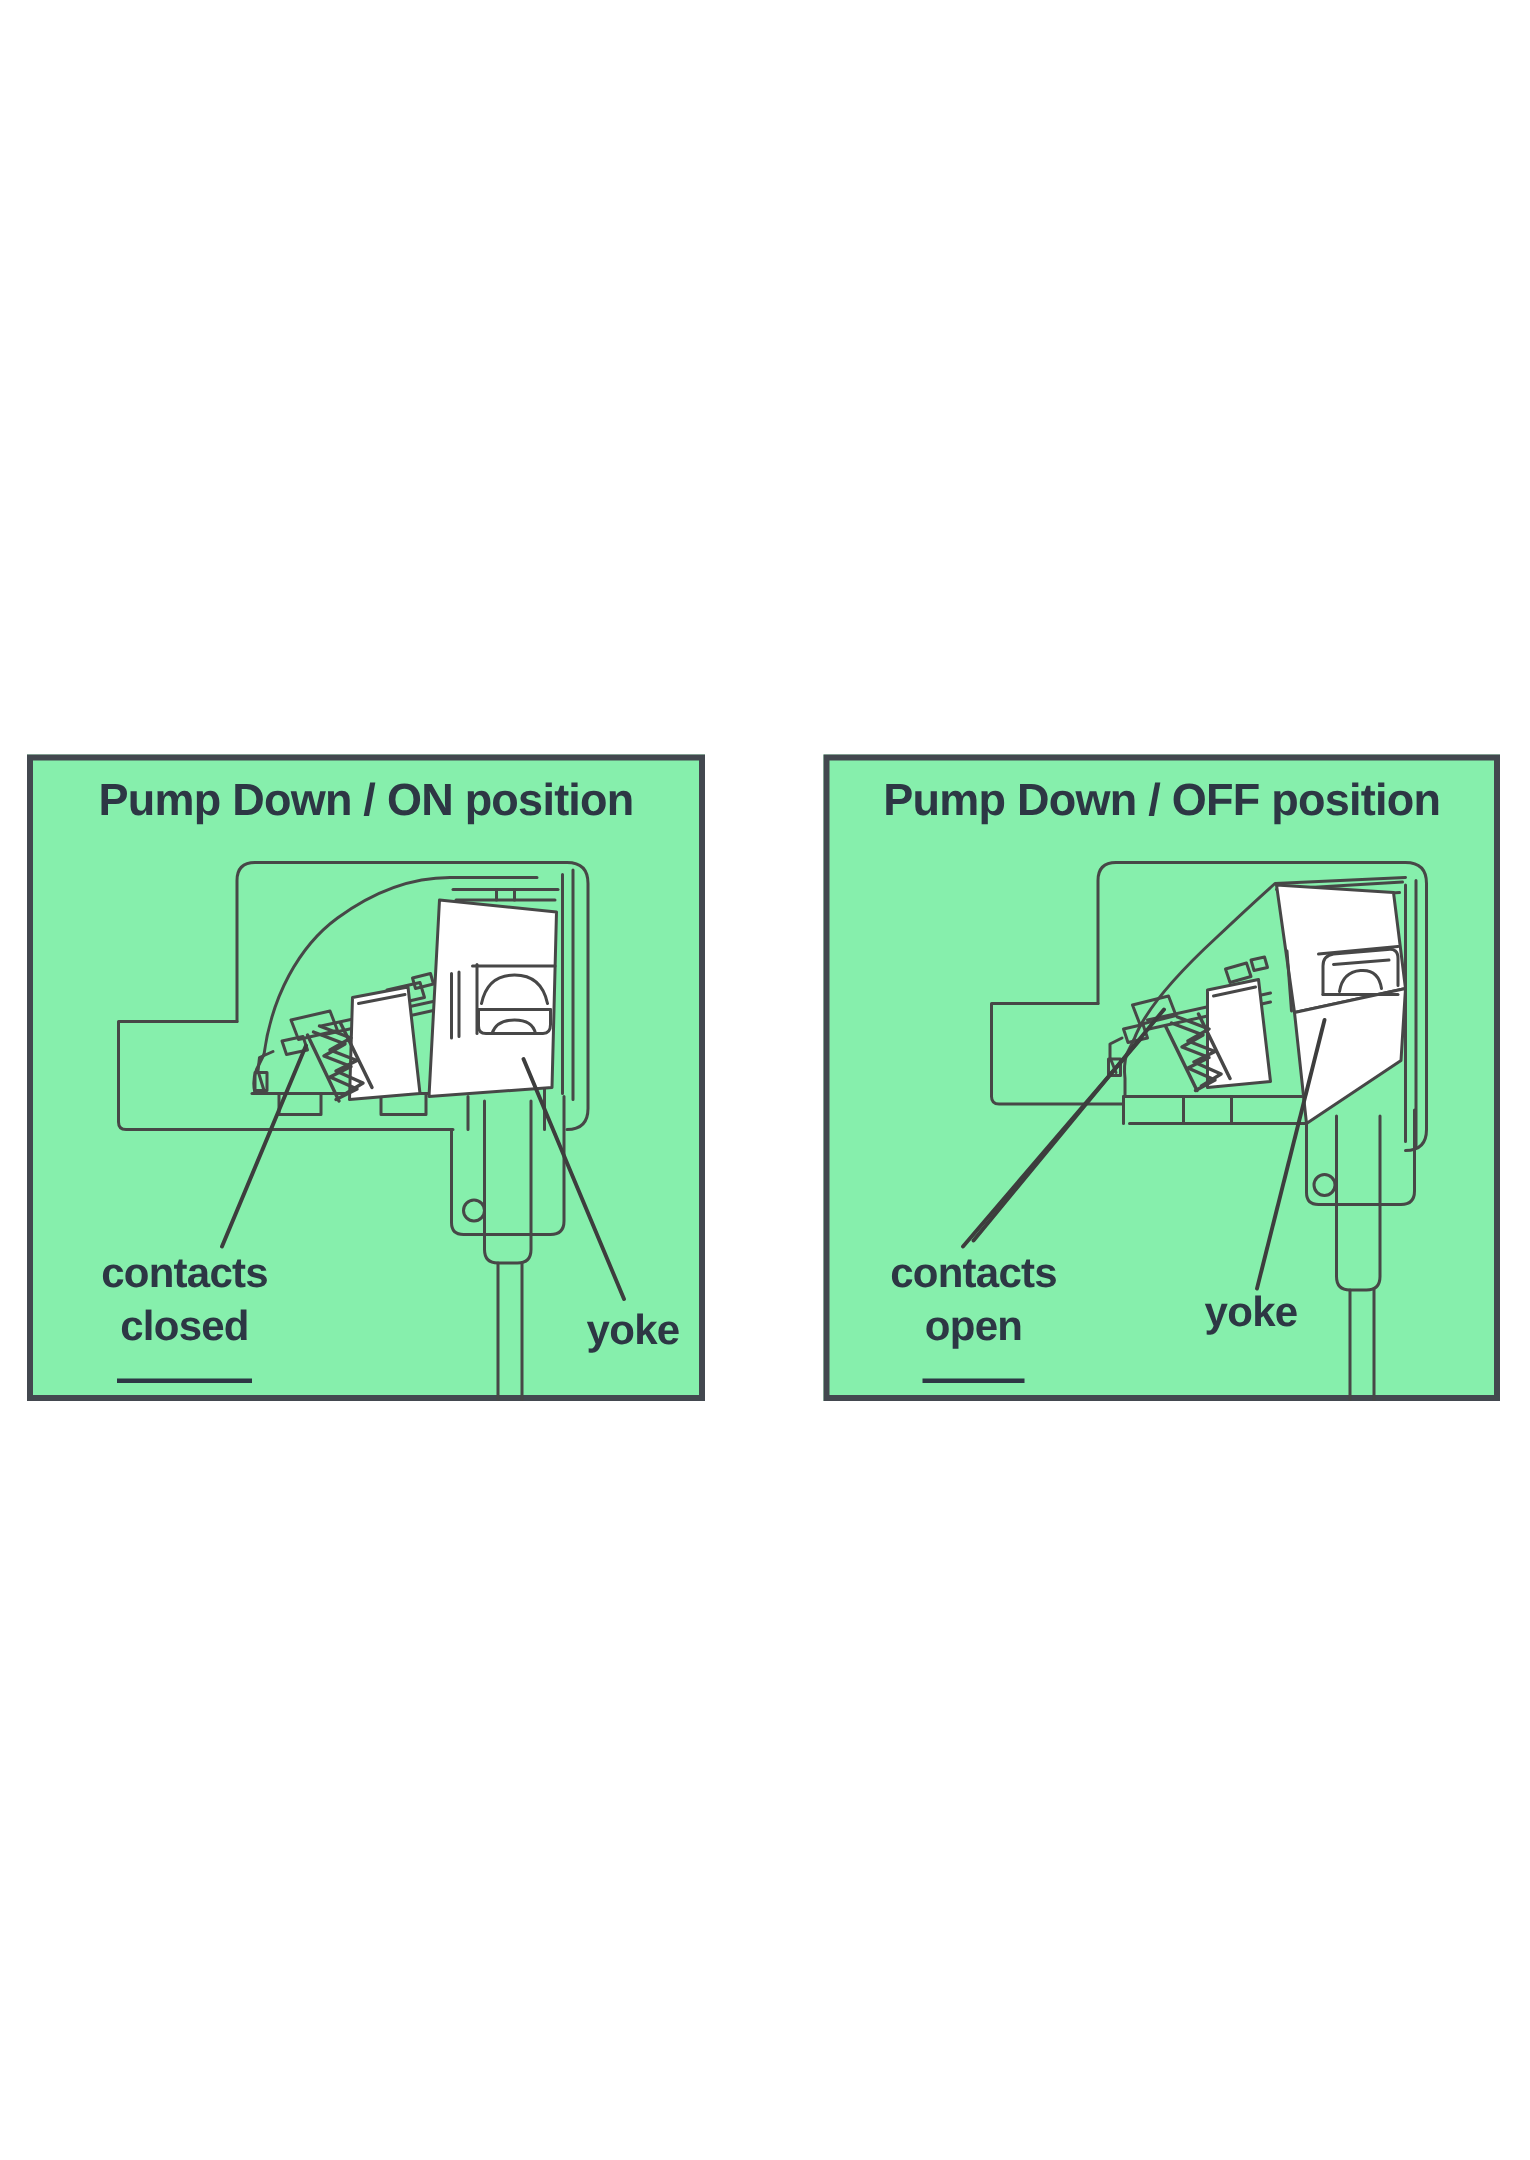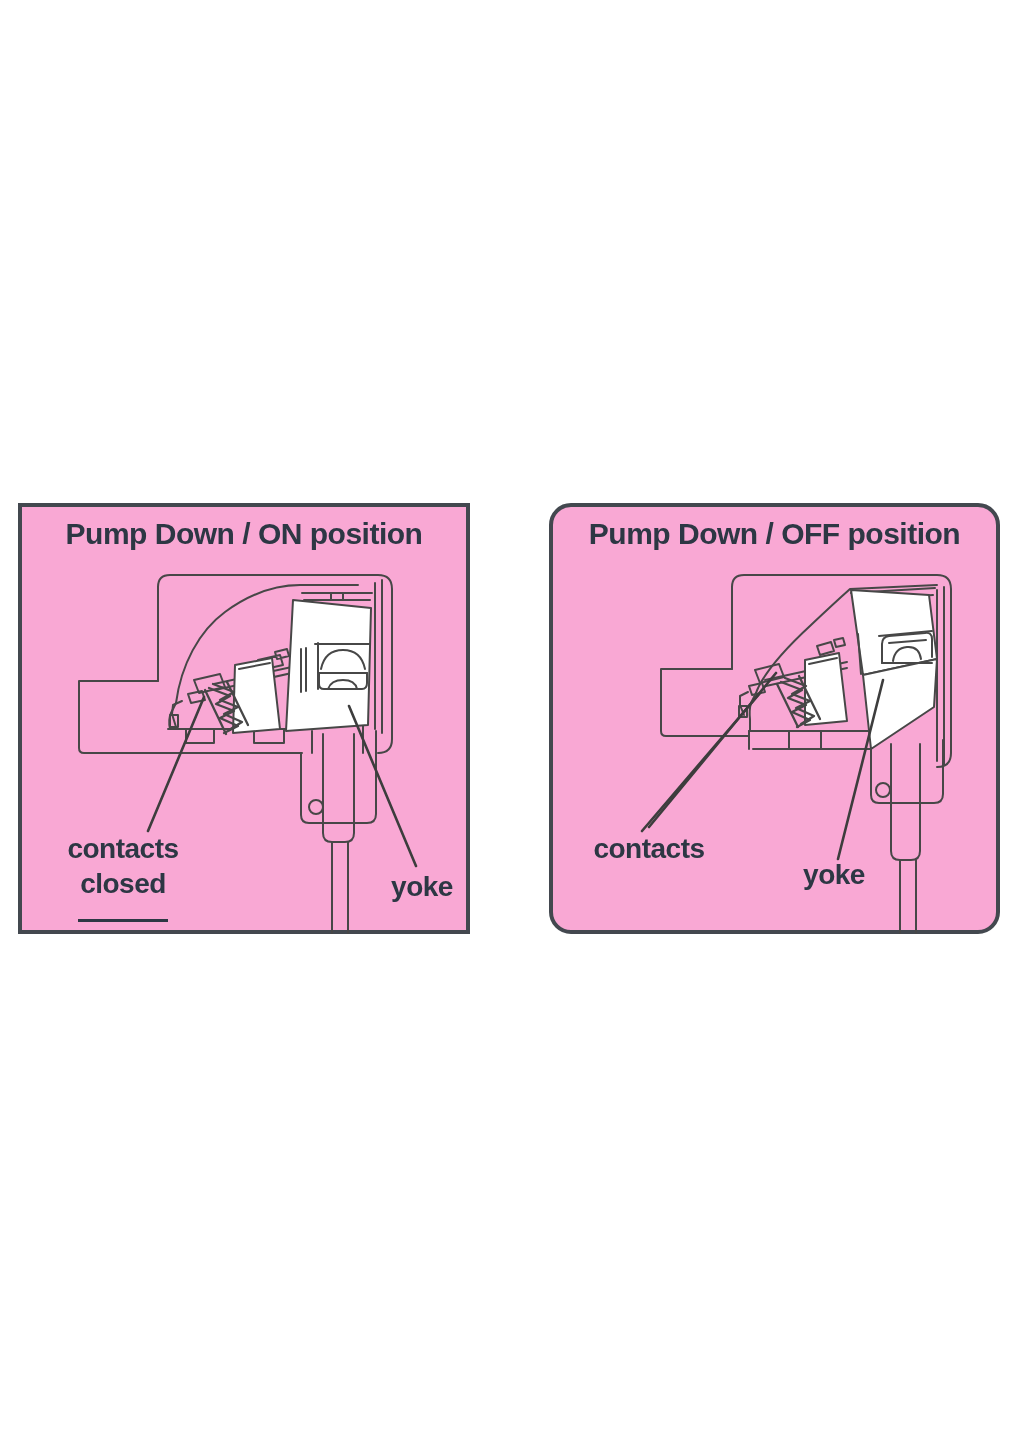--- a/index.html
+++ b/index.html
@@ -17,24 +17,24 @@
     margin:0 auto;
     overflow:hidden;
     font-family:"Liberation Sans",sans-serif;
   }
   .panel{
     position:absolute;
     top:503px;
     height:431px;
     border:4px solid var(--panel_border);
     box-sizing:border-box;
-    background:#f9a8d4;
+    background:#86efac;
   }
   .panel-on{left:18px;width:452px;}
-  .panel-off{left:549px;width:451px;border-radius:22px;}
+  .panel-off{left:549px;width:451px;}
   .panel-title{
     position:absolute;
     top:10px;left:0;right:0;
     text-align:center;
     font-weight:bold;
     font-size:30px;
     color:var(--text);
     letter-spacing:-0.5px;
     white-space:nowrap;
   }
@@ -224,17 +224,18 @@
       </g>
       <g>
         <path class="leader" d="M289 356 L334 177"></path>
       </g>
     </svg>
 
     <div class="panel-title">Pump Down / OFF position</div>
 
     <div class="label contacts-label">
       <div>contacts</div>
+      <div><span class="underlined">open</span></div>
     </div>
     <div class="label yoke-label">yoke</div>
   </div>
 
 </div>
 
 </body></html>

